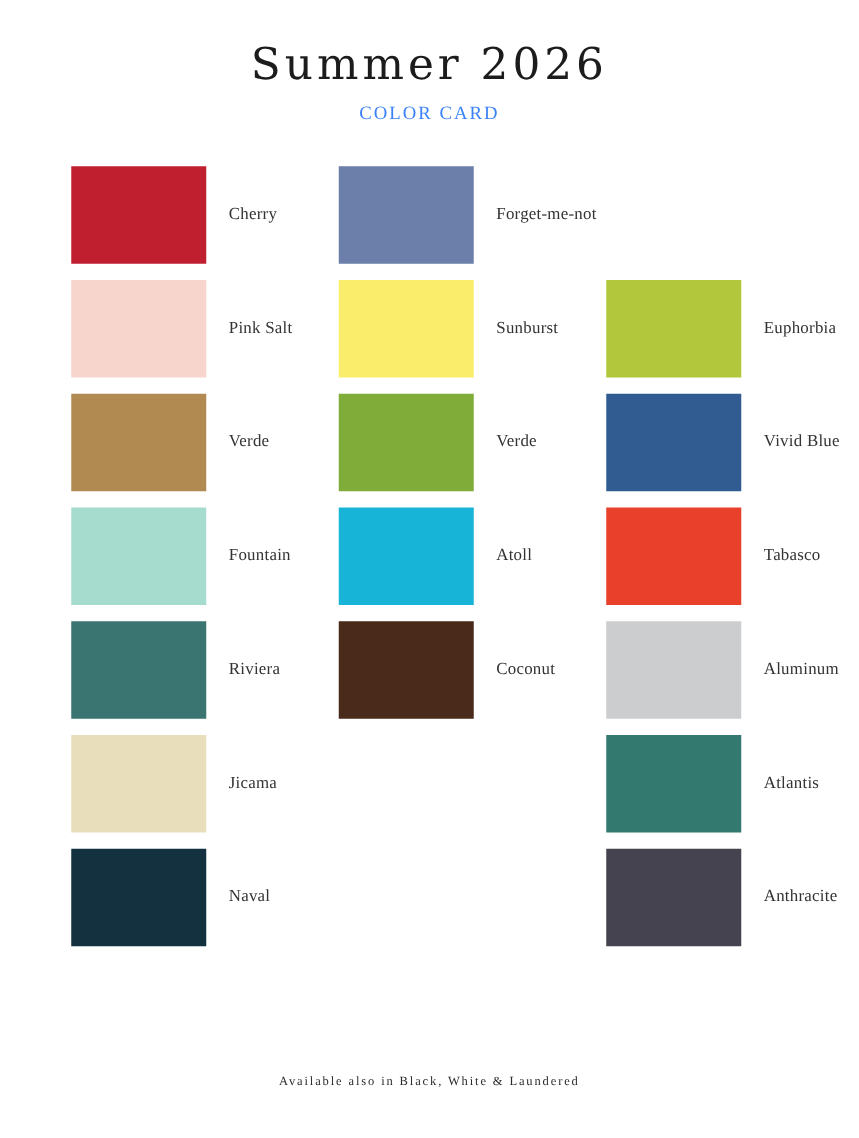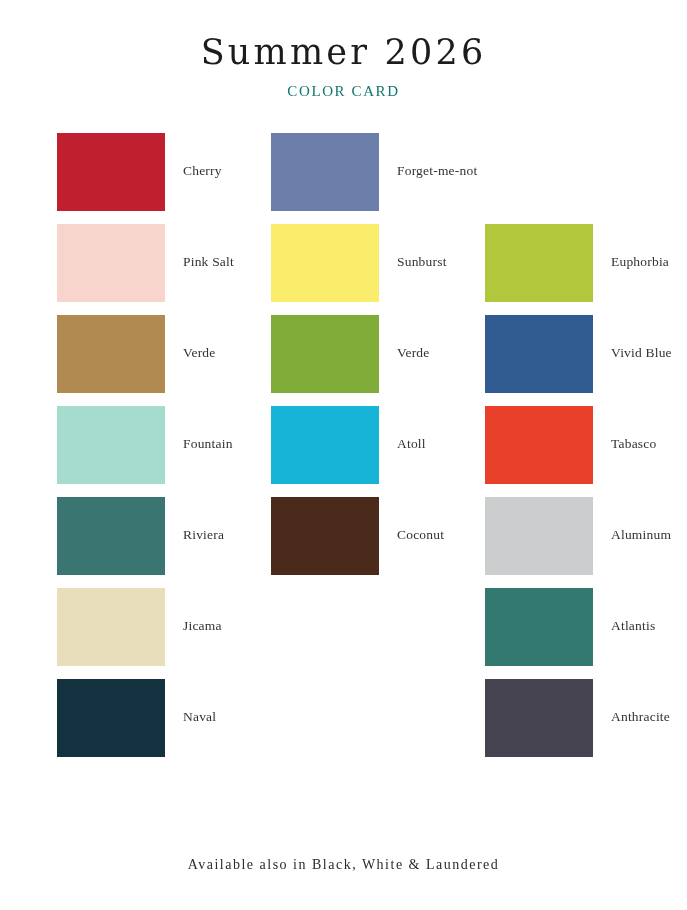--- a/index.html
+++ b/index.html
@@ -34,21 +34,21 @@
     font-weight: 400;
     letter-spacing: 3.2px;
     color: #1c1c1c;
     line-height: 1.05;
     margin: 0;
   }
   .subtitle {
     font-family: "Liberation Serif", "DejaVu Serif", serif;
     font-size: 15px;
     letter-spacing: 1.6px;
-    color: #0f766e;
+    color: #3b82f6;
     margin: 12px 0 0 0;
   }
 
   
   .grid {
     position: absolute;
     top: 126px;
     left: 16px;
     width: 655px;
     margin-left: 41px;
@@ -92,21 +92,21 @@
   
   .footer {
     position: absolute;
     left: 0;
     right: 0;
     top: 855px;
     text-align: center;
   }
   .footer-text {
     font-family: "Liberation Serif", "DejaVu Serif", serif;
-    font-size: 14px;
+    font-size: 10px;
     letter-spacing: 1.5px;
     color: #2b2b2b;
     margin-top: 32px;
   }
 </style>
 </head>
 <body>
 
 <div class="card">
 

